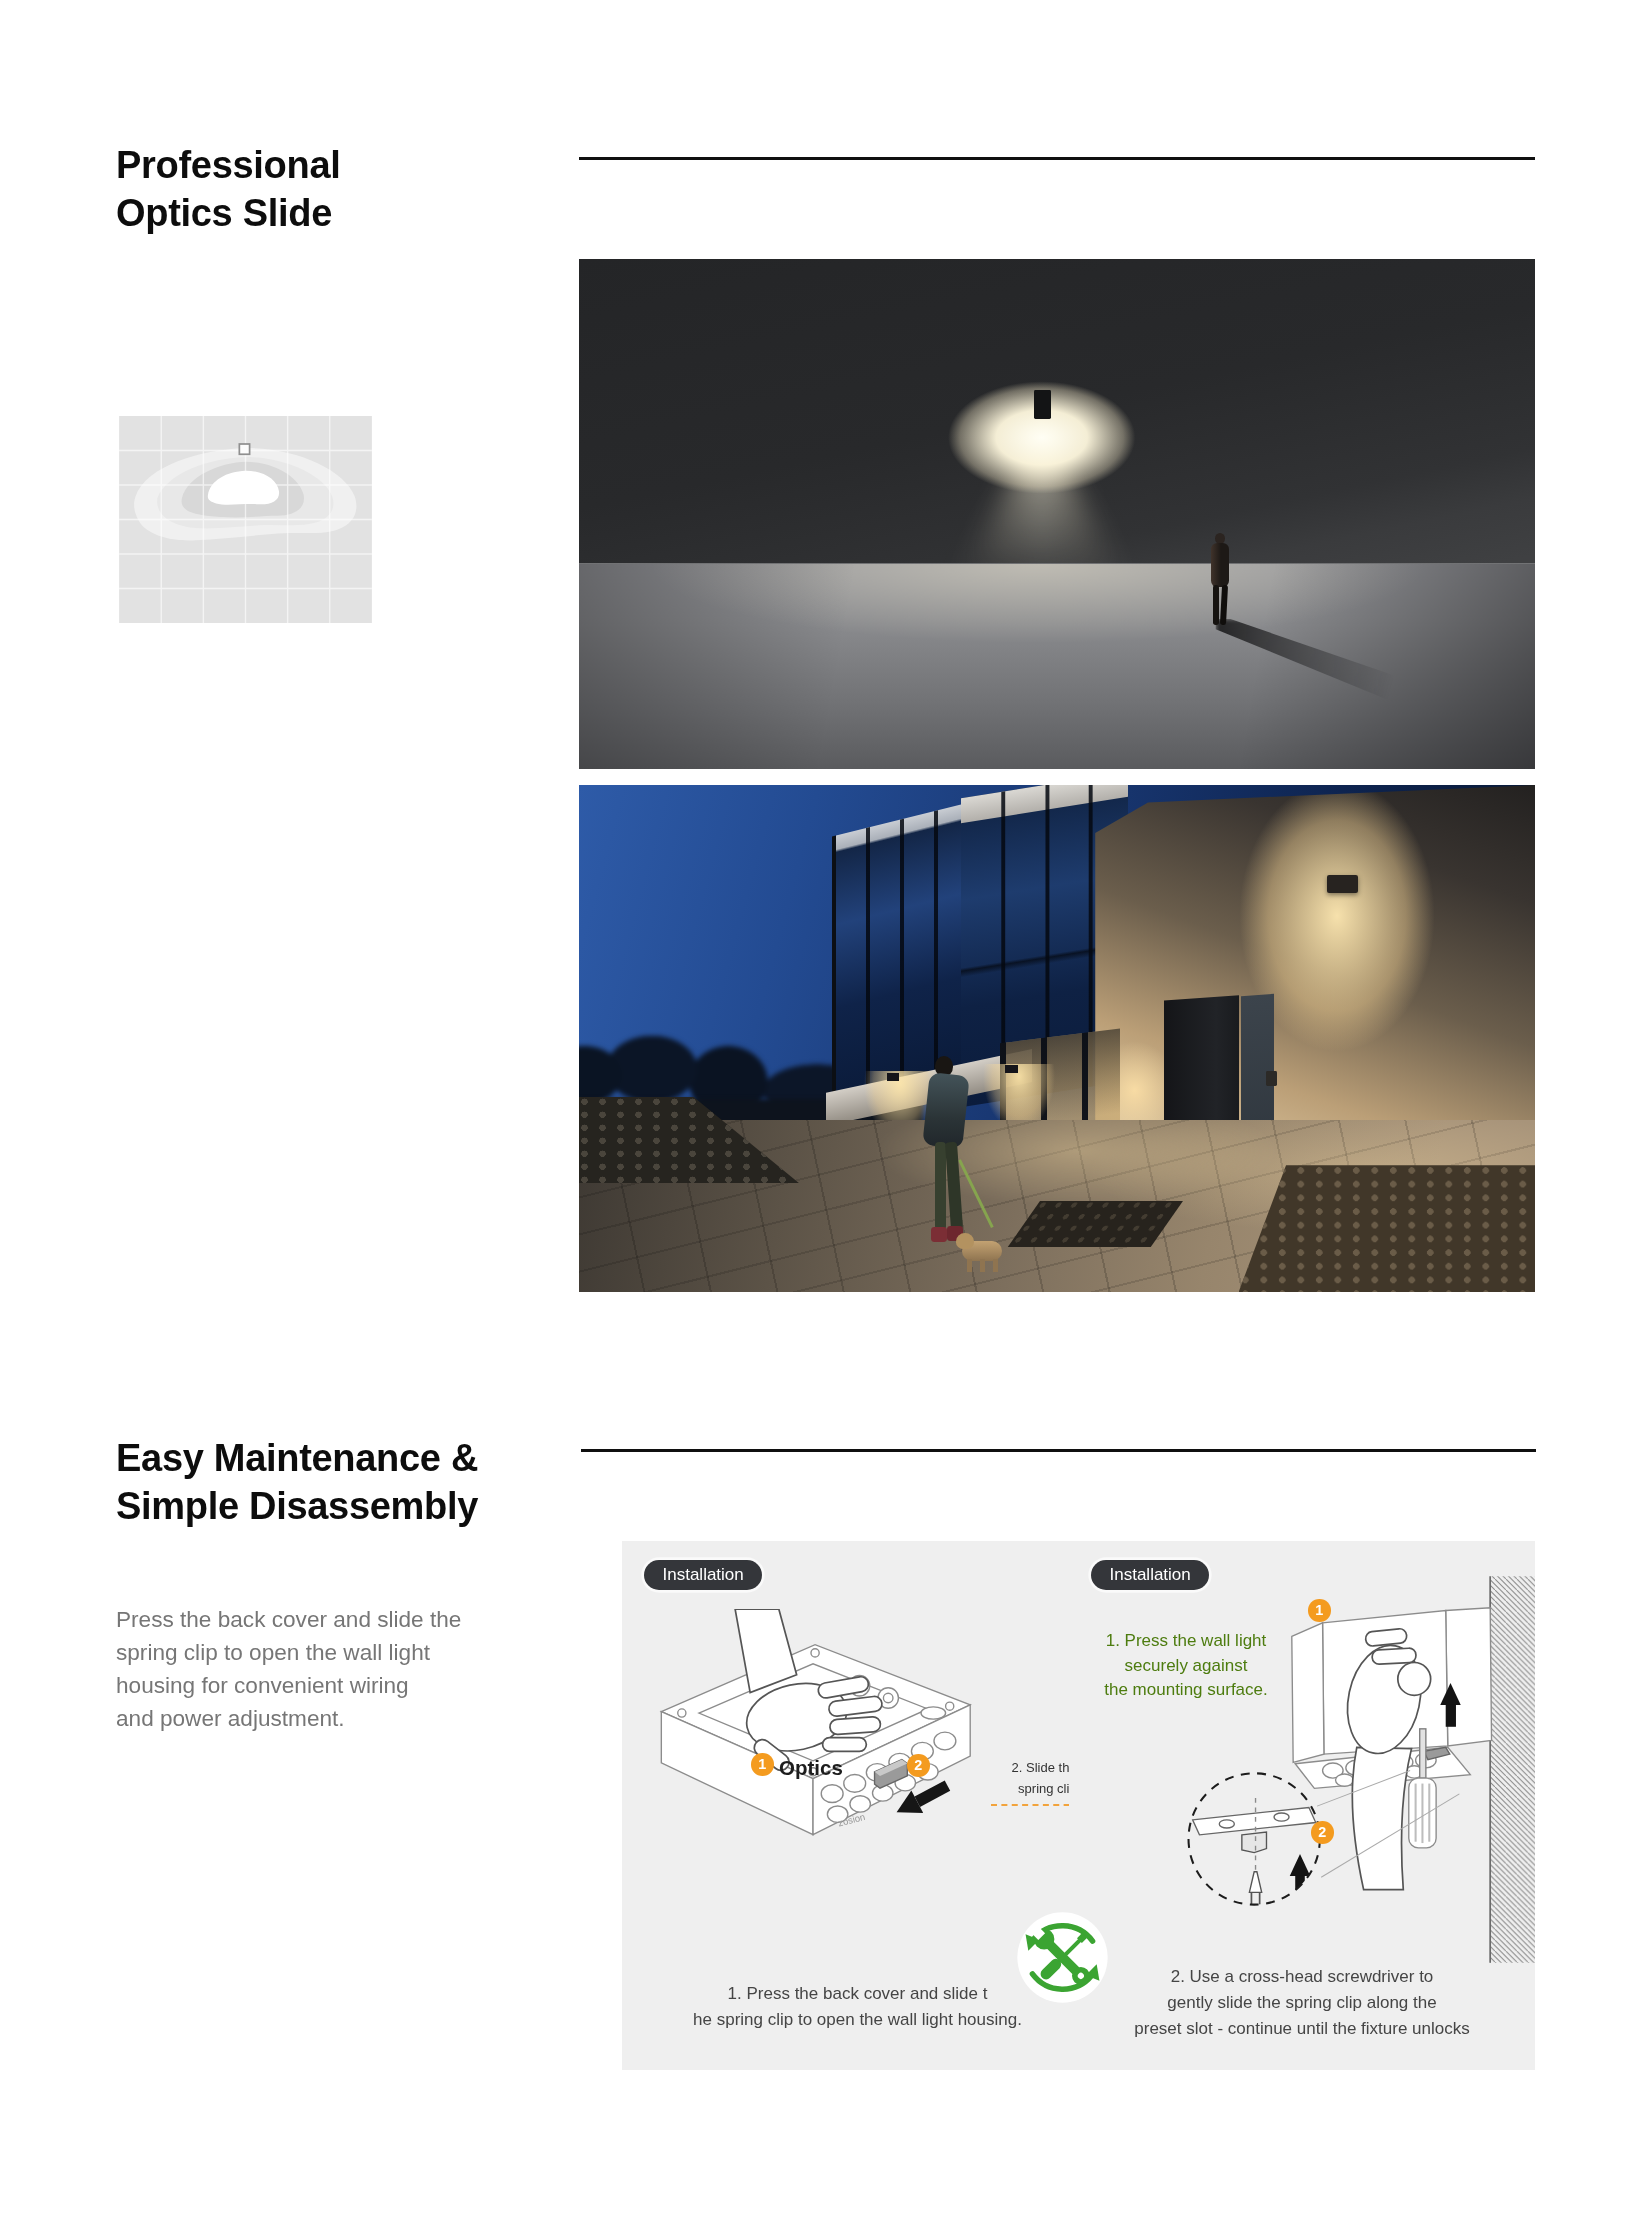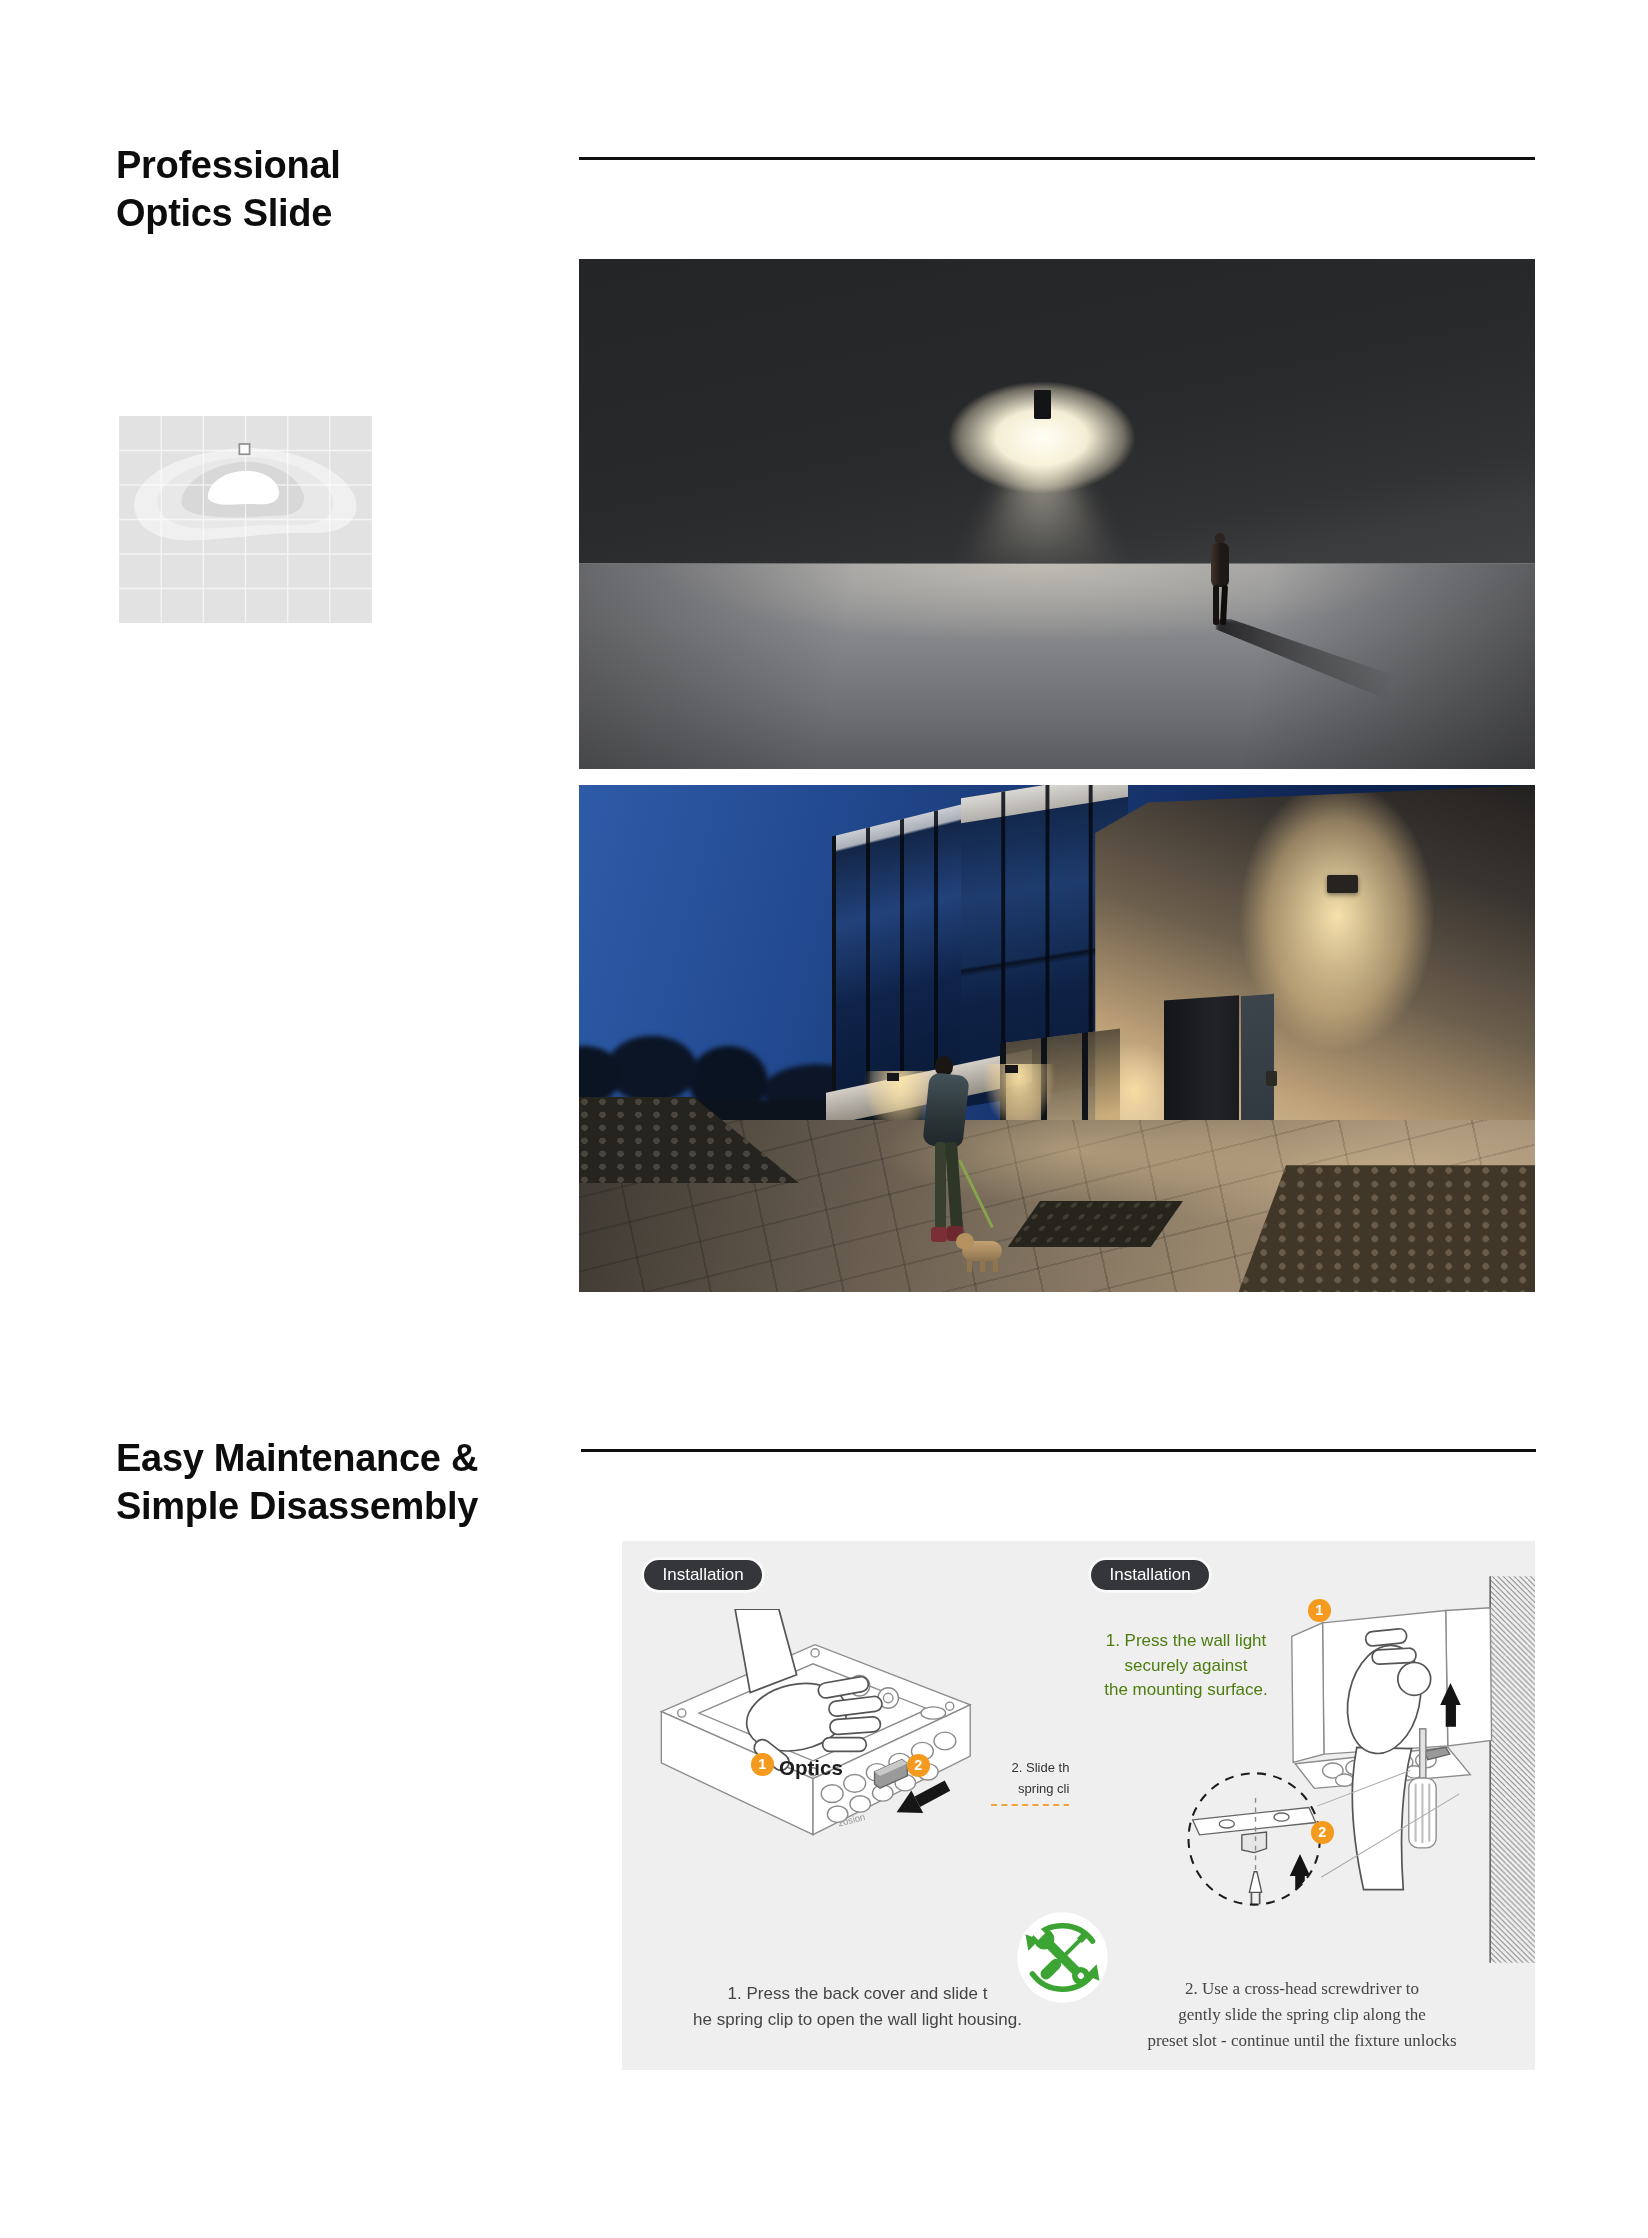--- a/index.html
+++ b/index.html
@@ -138,21 +138,21 @@
     background:#34363a;color:#fff;font-size:17px;display:inline-flex;align-items:center;
     box-shadow:0 0 0 2.7px rgba(255,255,255,.65);}
   .num{position:absolute;width:22.6px;height:22.6px;border-radius:50%;background:#F49B1F;color:#fff;
     font-weight:700;font-size:14.4px;display:flex;align-items:center;justify-content:center;}
   .press{position:absolute;left:157px;top:215px;font-size:20.5px;font-weight:700;color:#1d1d1d;}
   .slide-note{position:absolute;right:16.4px;top:216px;width:178px;text-align:right;
     font-size:13px;line-height:21px;color:#333;}
   .dashline{position:absolute;left:369px;top:263px;width:89px;border-top:2.7px dashed #F2A33C;}
   .caption{position:absolute;left:0;width:100%;text-align:center;font-size:17px;line-height:26px;color:#454545;}
   #capL{top:440px;}
-  #capR{top:435px;font-family:Liberation Serif, serif;}
+  #capR{top:423px;}
   .step1-text{position:absolute;left:11px;top:88px;width:212px;text-align:center;
     font-size:17px;line-height:24.6px;color:#4d7c0f;}
   #greenIcon{left:1016px;top:1911px;width:93px;height:93px;}
 
   svg{display:block;}
   .lineart{stroke:#8c8c8c;stroke-width:2;fill:#ffffff;}
   .hand{stroke:#555;stroke-width:2.5;fill:#ffffff;}
 </style>
 </head>
 <body>
@@ -234,20 +234,24 @@
     </div>
     <div class="abs p2-dog">
       <div class="p2-dbody"></div>
       <div class="p2-dhead"></div>
       <div class="p2-dlegs"></div>
     </div>
   </div>
 
   <div class="abs sec-heading pre" id="h2">Easy Maintenance &amp;
 Simple Disassembly</div>
+  <div class="abs sec-body pre" id="p2">Press the back cover and slide the
+spring clip to open the wall light
+housing for convenient wiring
+and power adjustment.</div>
   <div class="abs divider" id="div2"></div>
 
   <div class="abs panel" id="panelL">
     <div class="pill">Installation</div>
 
     <svg class="abs" style="left:12.3px;top:68px;" width="369" height="301" viewBox="0 0 540 440">
 
       <polygon class="lineart" points="40,150 265,52 492,140 262,248"></polygon>
       <polygon class="lineart" points="40,150 40,225 262,330 262,248" fill="#f7f7f7"></polygon>
       <polygon class="lineart" points="262,248 492,140 492,215 262,330" fill="#fbfbfb"></polygon>

